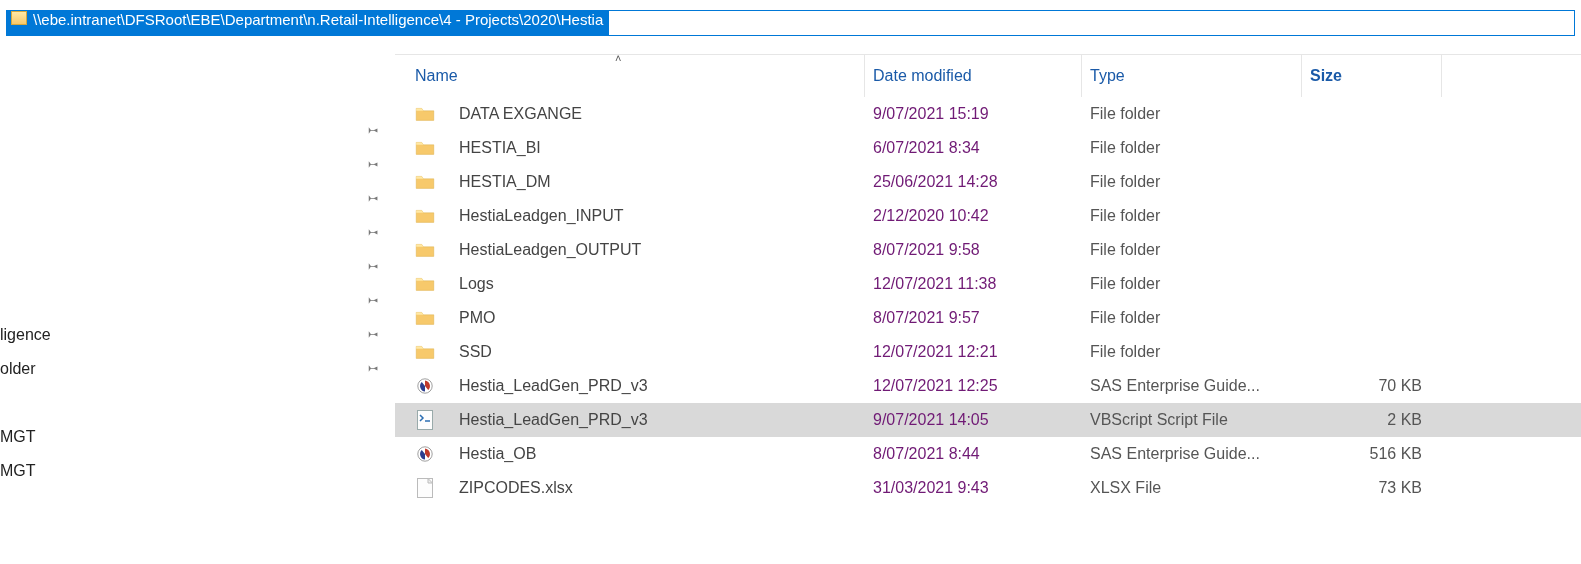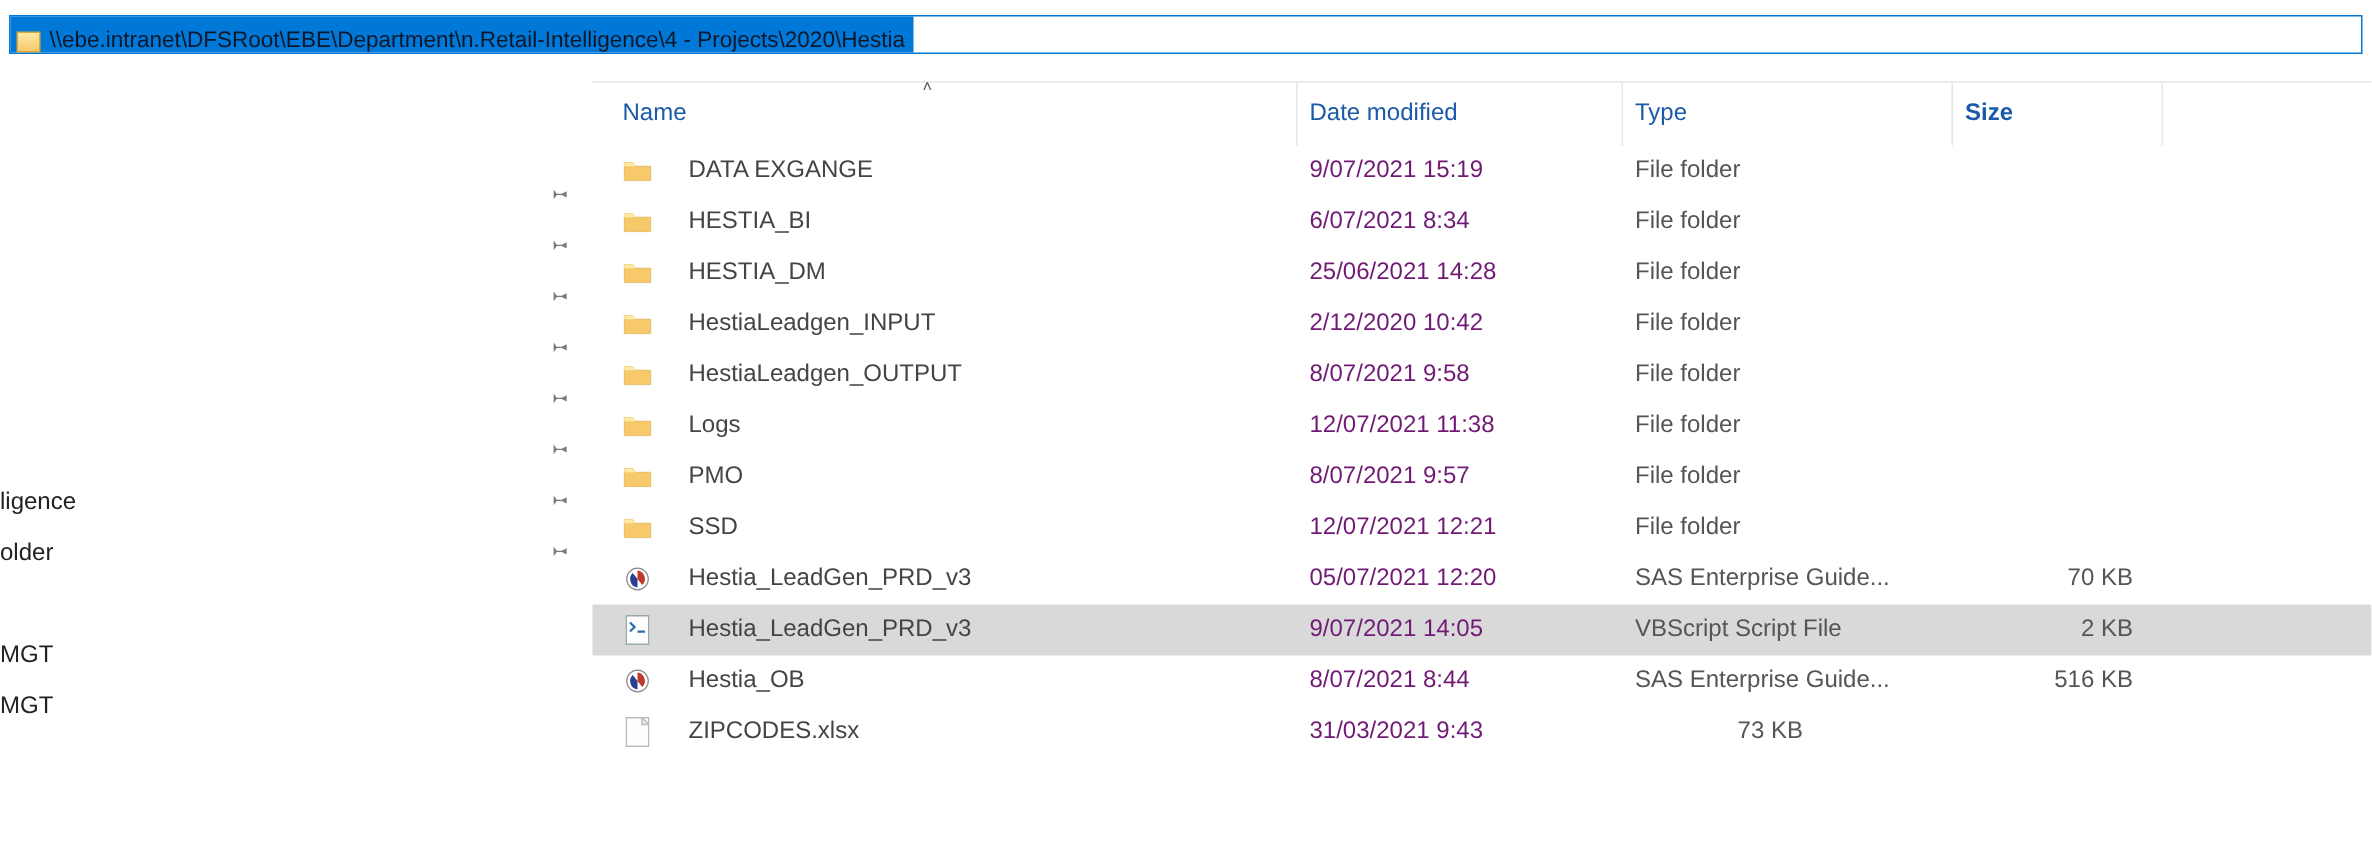--- a/index.html
+++ b/index.html
@@ -15,23 +15,23 @@
   .addrbar-outer {
     margin: 10px 6px 0 6px;
     border: 1px solid #0078d7;
     height: 26px;
     display: flex;
     align-items: stretch;
     background: #fff;
   }
   .addrbar-inner {
     background: #0078d7;
-    color: #0f172a;
+    color: #ffffff;
     display: flex;
-    align-items: flex-end;
+    align-items: flex-start;
     padding: 0 6px 0 4px;
     flex: 0 0 auto;
   }
   .addr-folder-icon {
     width: 16px; height: 14px;
     background: linear-gradient(#ffe9a6,#f7c96b);
     border:1px solid #d6a93e;
     margin-right: 6px;
   }
   .addr-text { white-space: nowrap; font-size: 15px; }
@@ -313,21 +313,21 @@
           <div class="cell-name">
             <span class="icon">
               <svg class="file-svg" viewBox="0 0 20 20">
                 <circle cx="10" cy="10" r="9" fill="#fff" stroke="#888"></circle>
                 <path fill="#c0392b" d="M10 3a7 7 0 0 1 4 12l-4-5z"></path>
                 <path fill="#2c3e8f" d="M10 17a7 7 0 0 1-4-12l4 5z"></path>
               </svg>
             </span>
             <span>Hestia_LeadGen_PRD_v3</span>
           </div>
-          <div class="cell-date">05/07/2021 12:20</div>
+          <div class="cell-date">12/07/2021 12:25</div>
           <div class="cell-type">SAS Enterprise Guide...</div>
           <div class="cell-size">70 KB</div>
         </div>
         <div class="file-row selected">
           <div class="cell-name">
             <span class="icon">
               <svg class="file-svg" viewBox="0 0 16 20">
                 <rect x="0.5" y="0.5" width="15" height="19" fill="#fdfdfd" stroke="#9aa"></rect>
                 <path d="M3 5l3 3-3 3M8 11h5" stroke="#2c6fb3" stroke-width="1.5" fill="none"></path>
               </svg>
@@ -357,17 +357,18 @@
           <div class="cell-name">
             <span class="icon">
               <svg class="file-svg" viewBox="0 0 16 20">
                 <rect x="0.5" y="0.5" width="15" height="19" fill="#fdfdfd" stroke="#bbb"></rect>
                 <path d="M11 0.5l4.5 4.5H11z" fill="#eee" stroke="#bbb"></path>
               </svg>
             </span>
             <span>ZIPCODES.xlsx</span>
           </div>
           <div class="cell-date">31/03/2021 9:43</div>
+          <div class="cell-type">XLSX File</div>
           <div class="cell-size">73 KB</div>
         </div>
       </div>
   </div>
 </div>
 
 </body></html>

